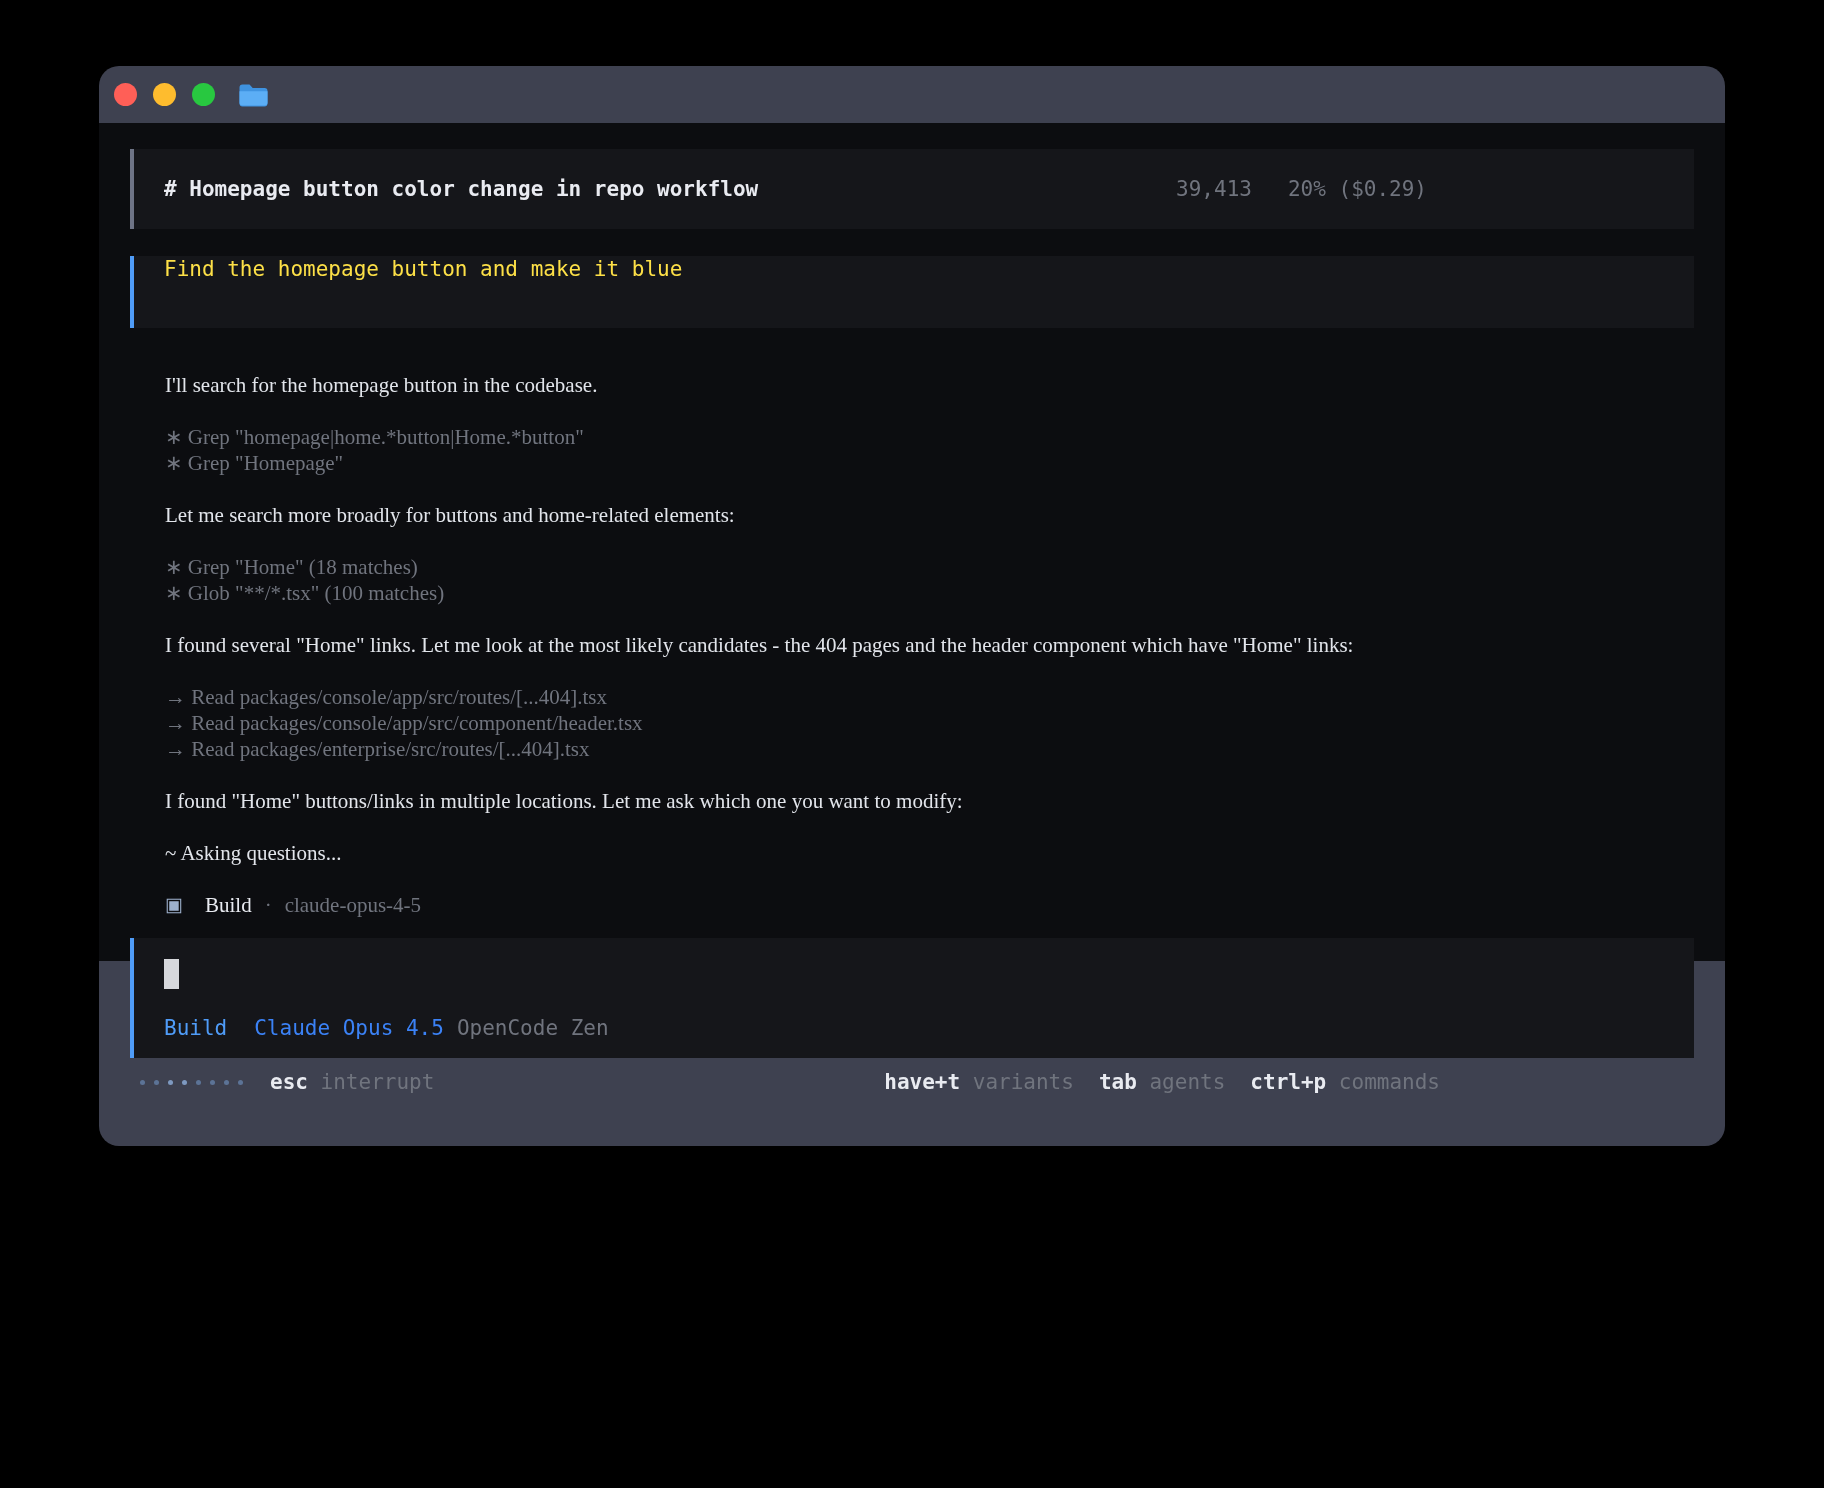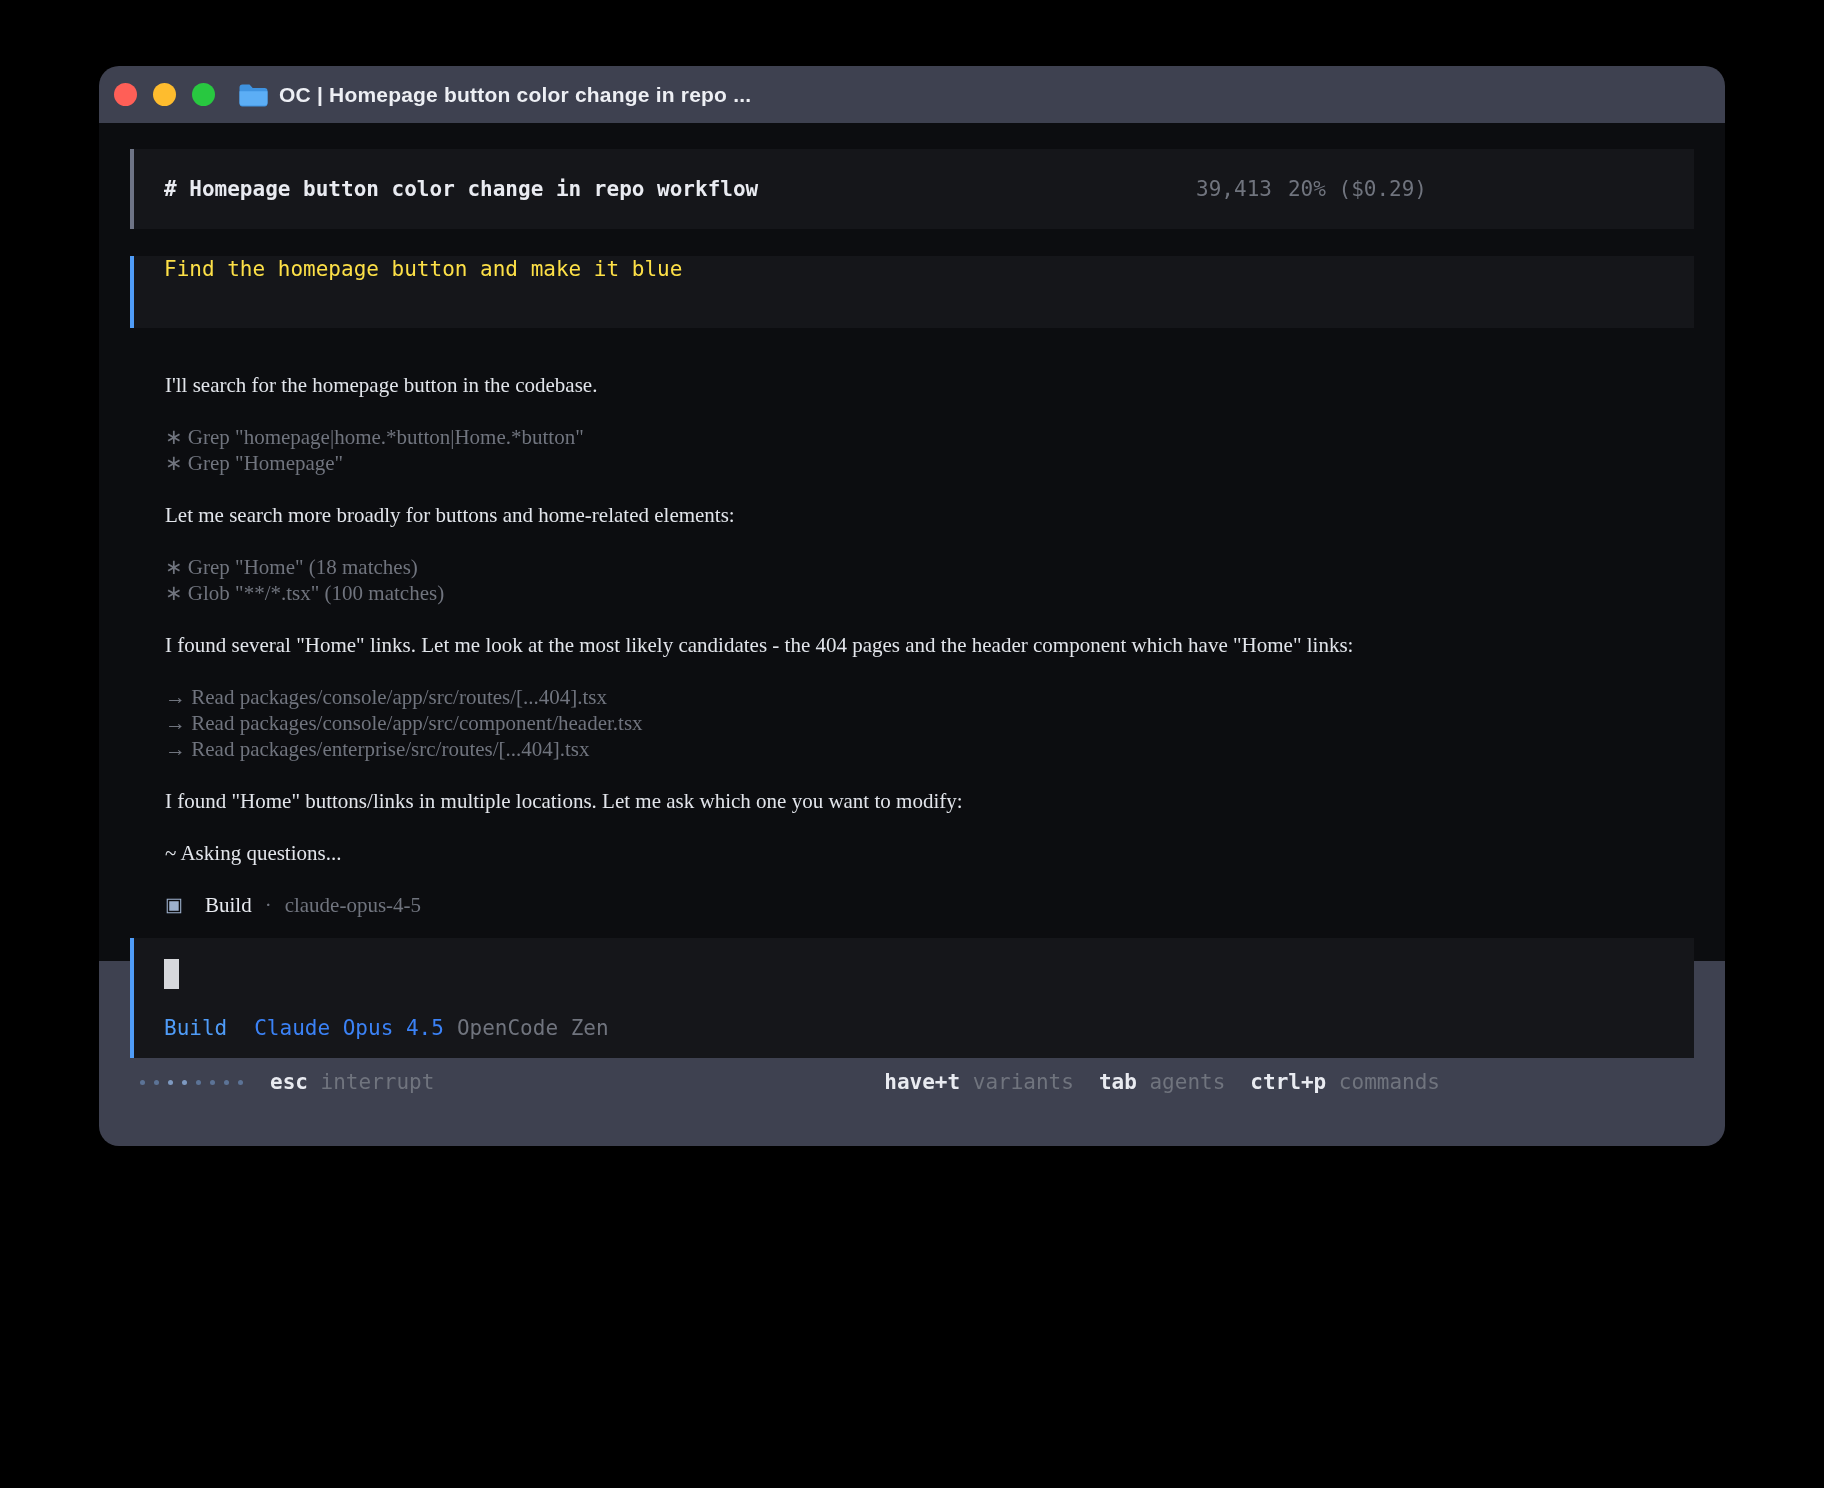--- a/index.html
+++ b/index.html
@@ -28,21 +28,21 @@
     background:#0c0d10; padding:26px 31px 0 31px;
     font-size:21px; line-height:26px;
   }
 
   .block { background:#15161a; }
   .session-header {
     height:80px; border-left:4px solid #6e7486;
     display:flex; align-items:center; padding-left:30px; position:relative;
   }
   .sh-title { font-weight:bold; color:#e9ebf1; white-space:pre; }
-  .sh-stats { position:absolute; right:267px; color:#70747e; display:flex; gap:16px; white-space:pre;margin-left:48px; }
+  .sh-stats { position:absolute; right:267px; color:#70747e; display:flex; gap:36px; white-space:pre;margin-left:48px; }
 
   .user-msg {
     margin-top:27px; height:72px; border-left:4px solid #4f9cf8;
     display:flex; align-items:flex-start; padding-left:30px; color:#fde047; white-space:pre;
   }
 
   .convo { margin-top:44px; padding-left:35px;font-family:Liberation Serif, serif; }
   .group { margin-bottom:26px; }
   .group:last-child { margin-bottom:0; }
   .text { color:#e2e5eb; }
@@ -89,21 +89,20 @@
       <div class="light yellow"></div>
       <div class="light green"></div>
     </div>
     <div class="titlegroup">
       <span style="display:flex;">
         <svg width="30" height="24" viewBox="0 0 30 24">
           <path d="M1.5 4.5 a3 3 0 0 1 3-3 h7 l3.2 3.4 h11.8 a3 3 0 0 1 3 3 v12.6 a3 3 0 0 1 -3 3 h-22 a3 3 0 0 1 -3-3 z" fill="#3f93e0"></path>
           <path d="M1.5 8.2 h28 v11.3 a3 3 0 0 1 -3 3 h-22 a3 3 0 0 1 -3-3 z" fill="#5caef5"></path>
         </svg>
       </span>
-      <span class="titletext">OC | Homepage button color change in repo ...</span>
     </div>
   </div>
 
   <div class="terminal">
 
     <div class="block session-header">
       <span class="sh-title"># Homepage button color change in repo workflow</span>
       <span class="sh-stats">
         <span>39,413</span>
         <span>20% ($0.29)</span>

